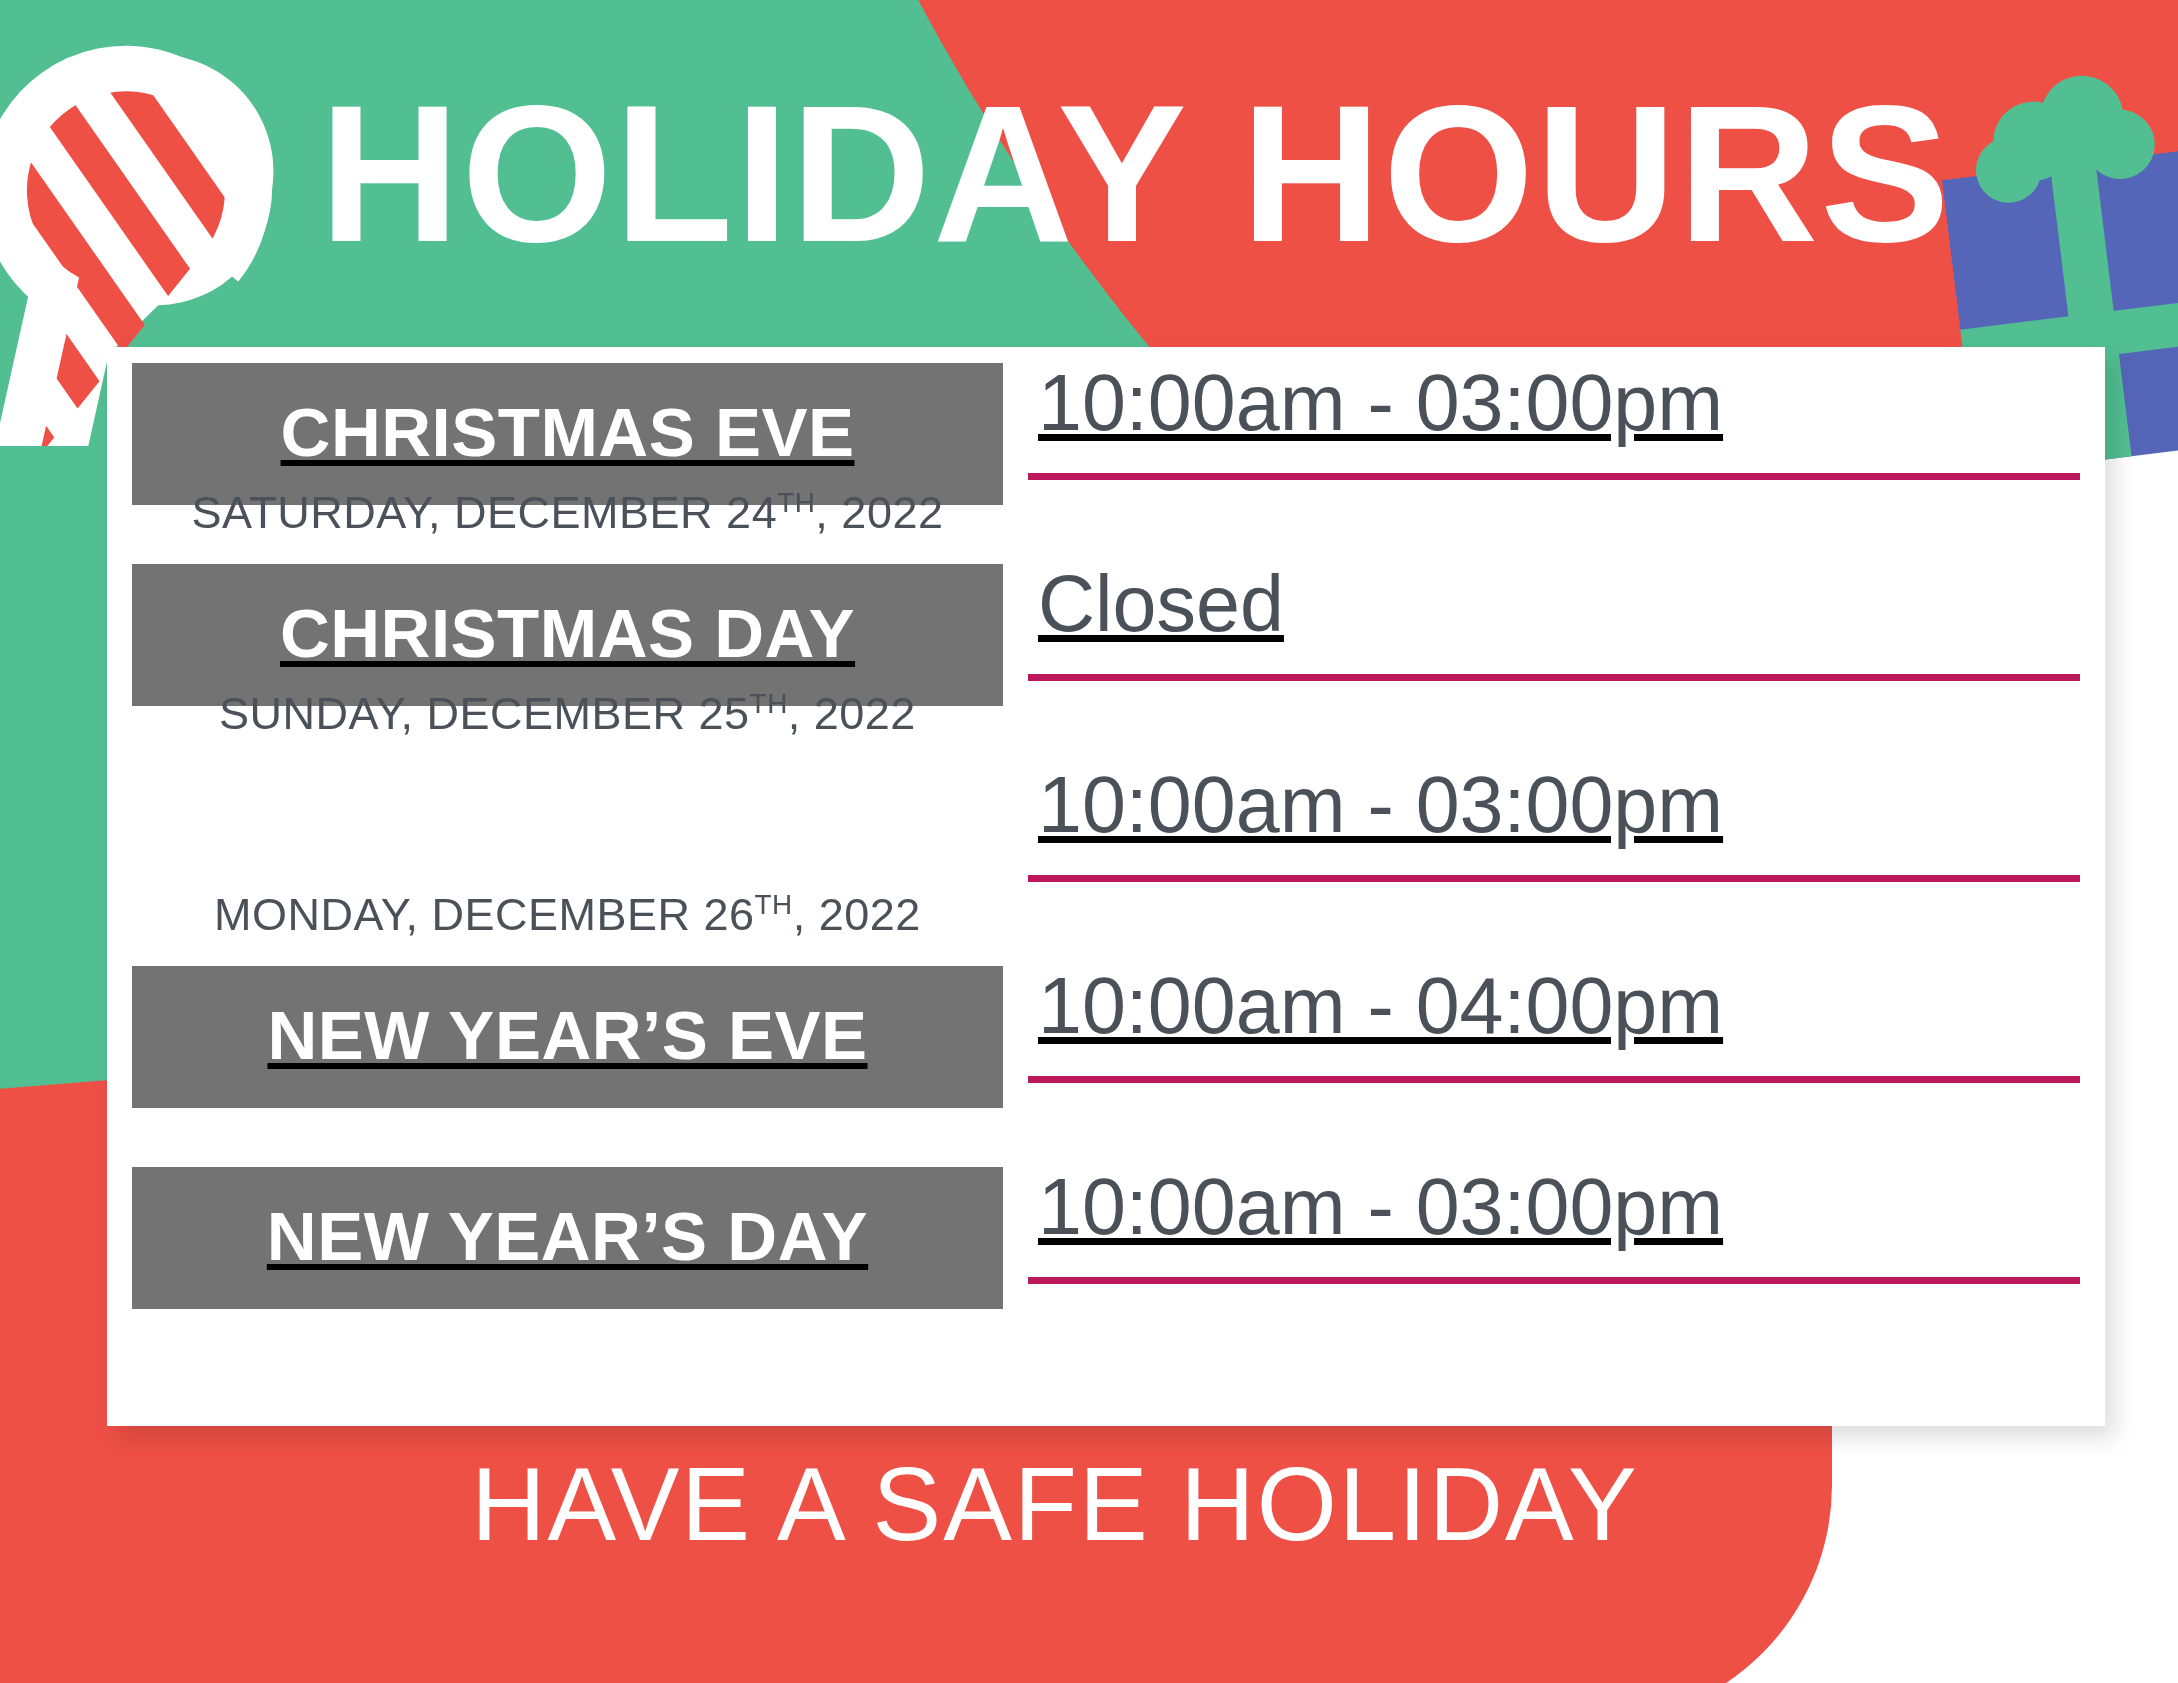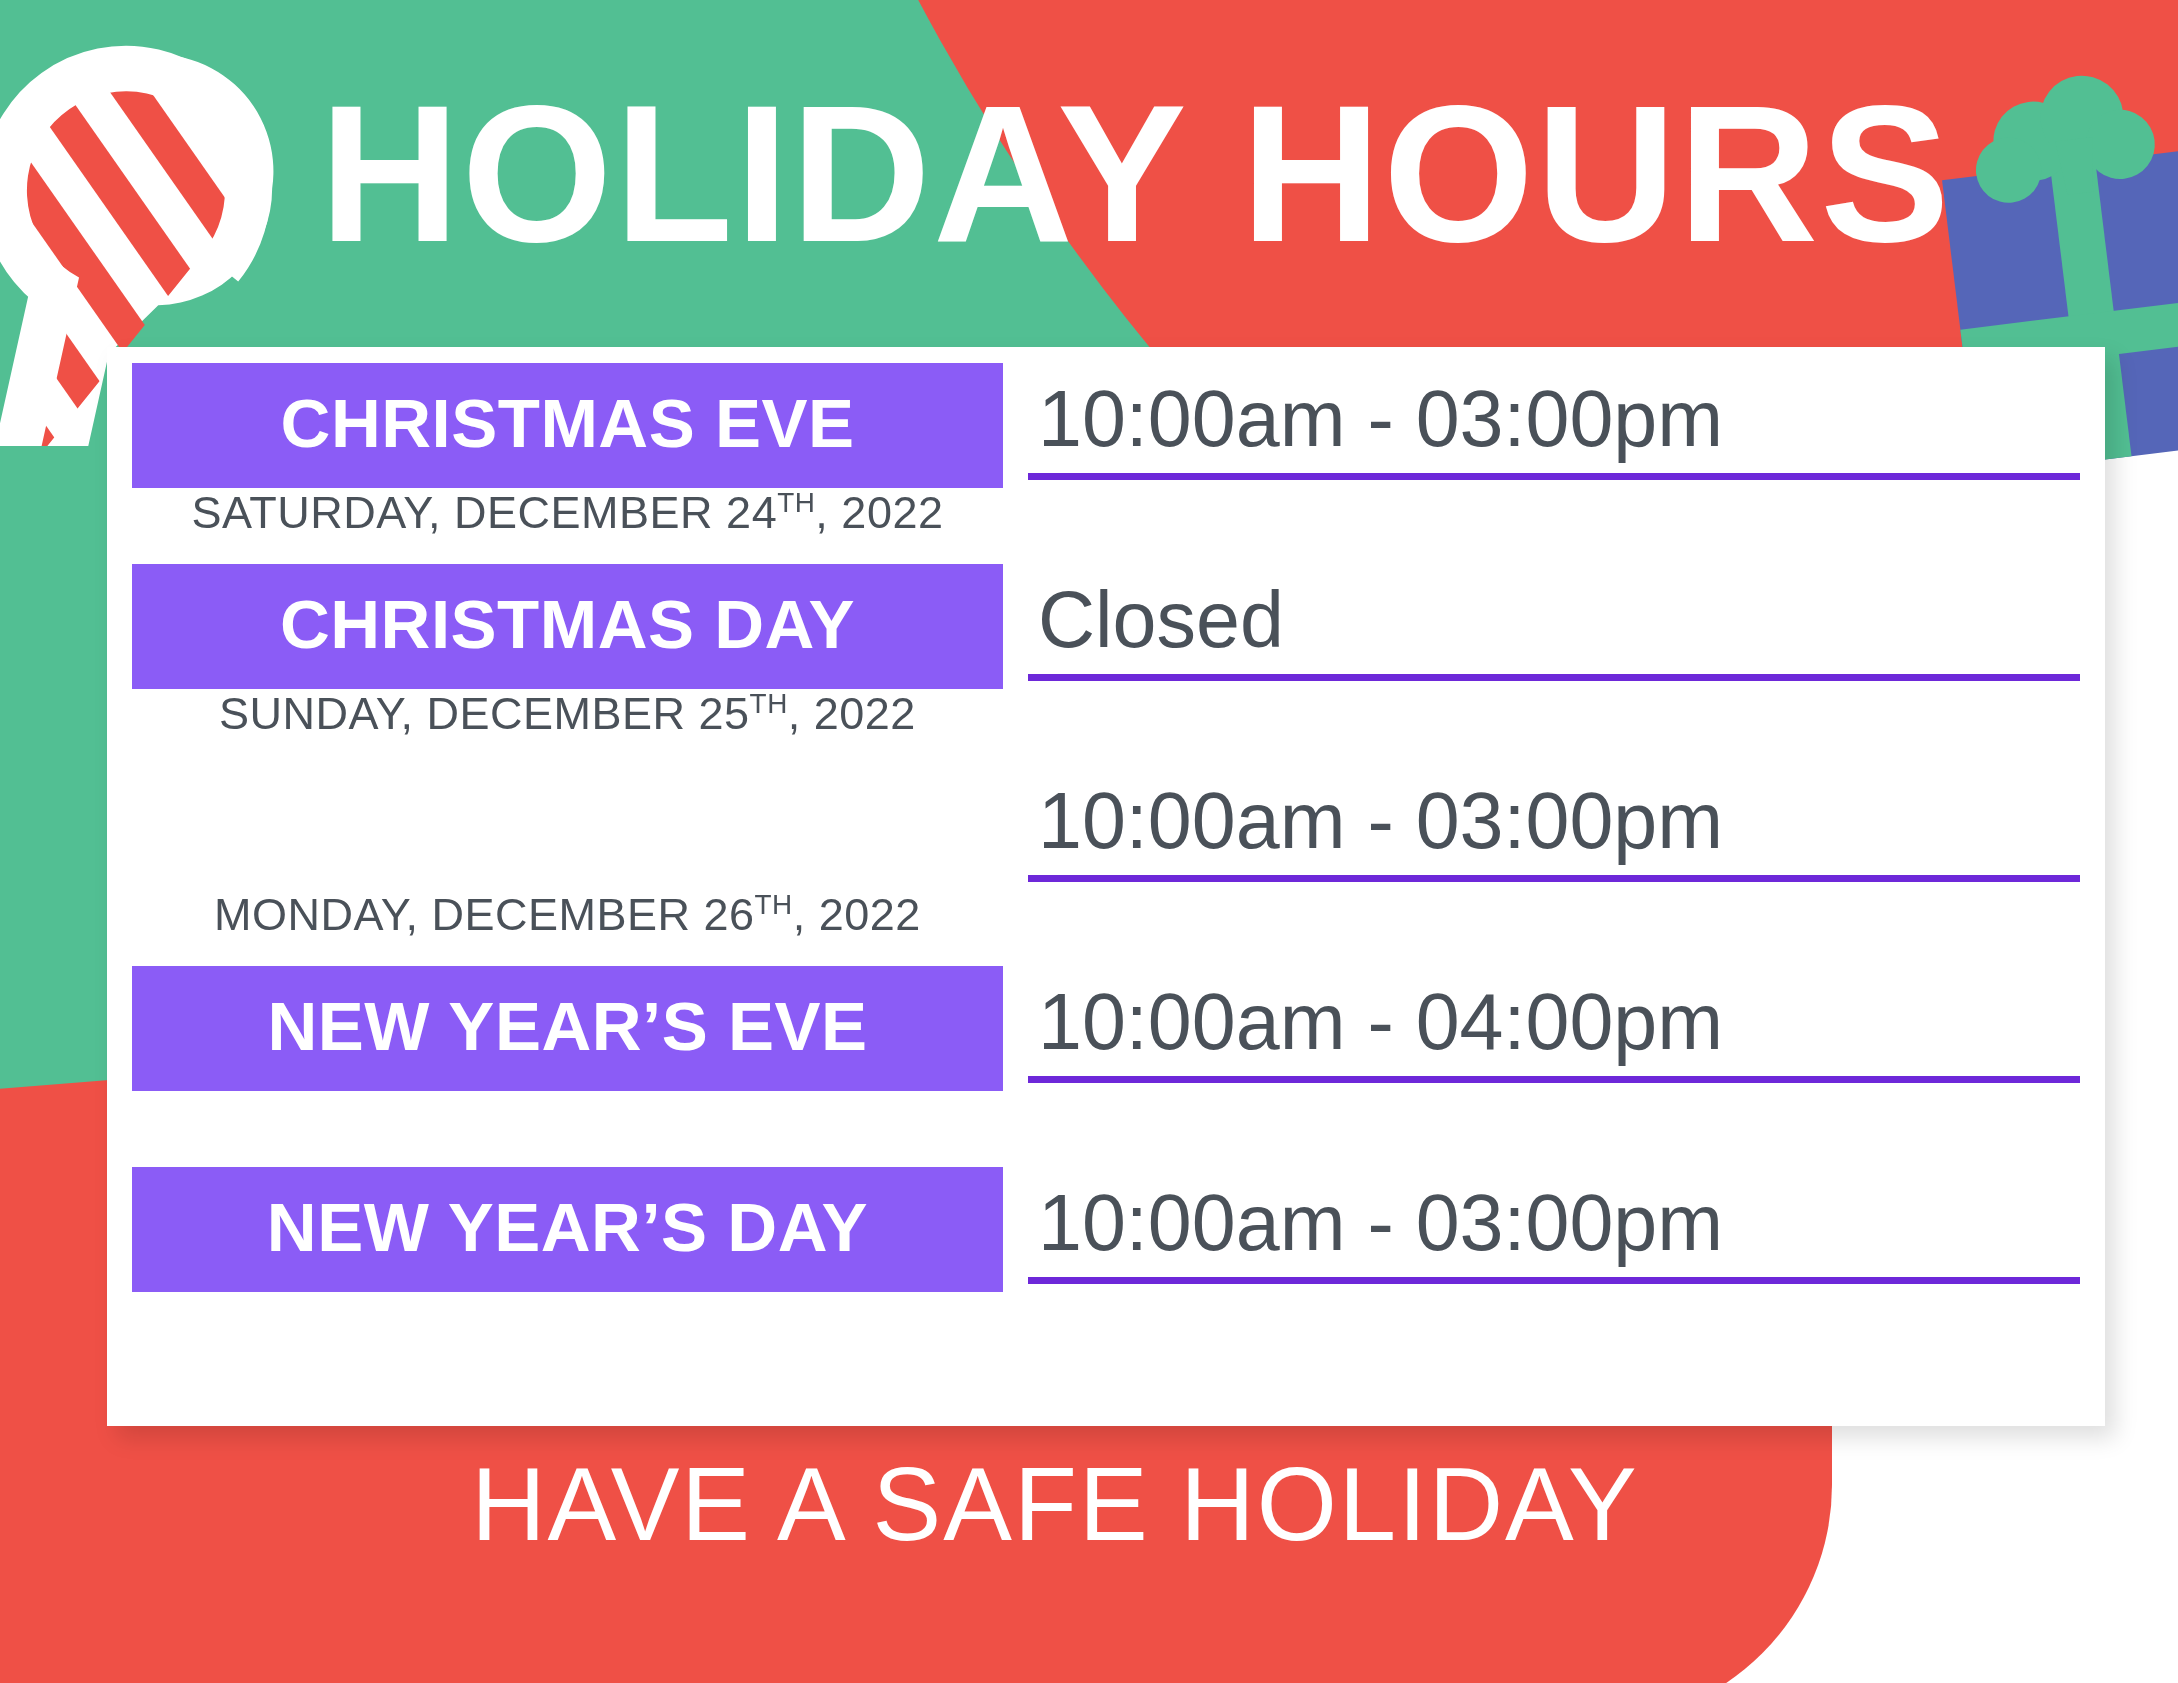--- a/index.html
+++ b/index.html
@@ -139,49 +139,50 @@
   .row-main {
     position: relative;
     height: 117px;
   }
 
   .label-bar {
     position: absolute;
     left: 0;
     top: 0;
     width: 871px;
-    height: 125px;
-    background: #8b5cf6;
+    height: 142px;
+    background: #737373;
     display: flex;
     align-items: center;
     justify-content: center;
     box-sizing: border-box;
     padding-bottom: 4px;
+    text-decoration: underline;
   }
 
   .label-bar .label-text {
     color: #ffffff;
     font-family: "Liberation Sans", sans-serif;
     font-weight: bold;
     font-size: 69px;
     letter-spacing: 0.5px;
     line-height: 1;
     white-space: nowrap;
   }
 
   .time-cell {
     position: absolute;
     left: 896px;
     top: 0;
     right: 0;
     height: 117px;
     display: flex;
-    align-items: center;
-    border-bottom: 7px solid #6d28d9;
+    border-bottom: 7px solid #be185d;
     box-sizing: border-box;
+    text-decoration: underline;
   }
 
   .time-cell .time-text {
     color: #4a5159;
     font-family: "Liberation Sans", sans-serif;
     font-weight: normal;
     font-size: 79px;
     line-height: 1;
     white-space: nowrap;
     padding-left: 10px;

